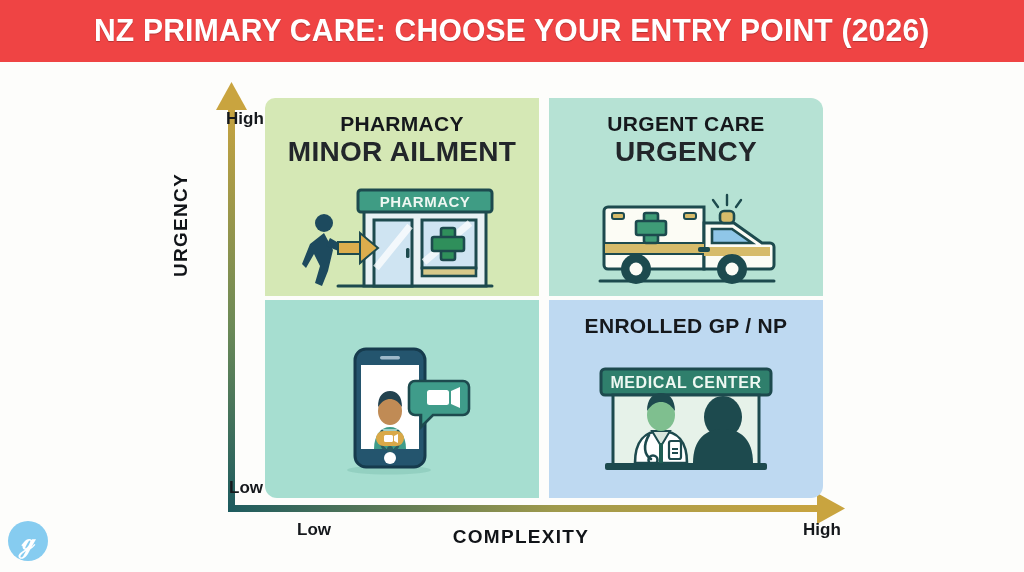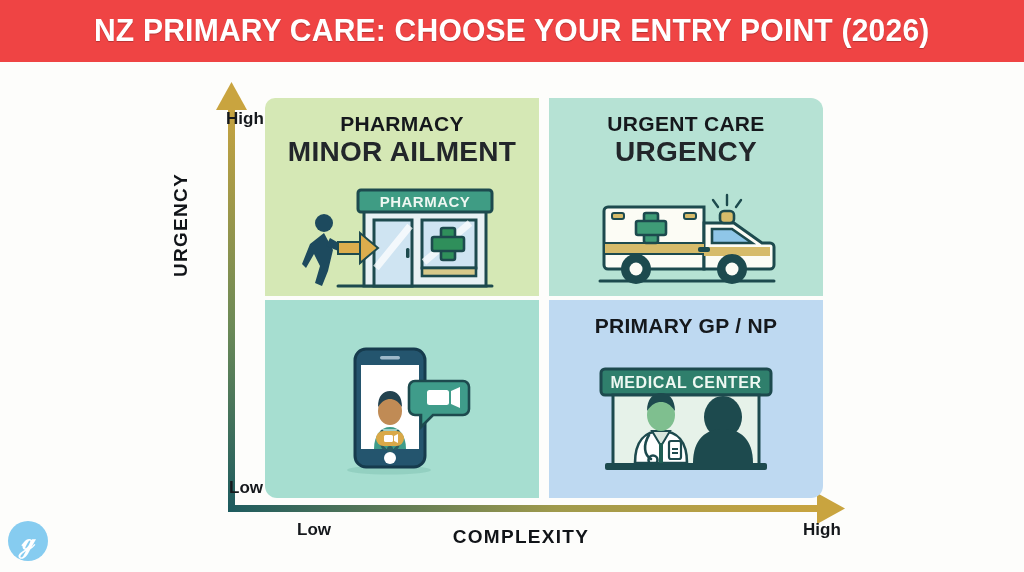--- a/index.html
+++ b/index.html
@@ -254,21 +254,21 @@
           <g>
             <path d="M88 38 h48 a6 6 0 0 1 6 6 v22 a6 6 0 0 1 -6 6 h-30 l-12 12 v-12 h-6 a6 6 0 0 1 -6 -6 v-22 a6 6 0 0 1 6 -6 z" fill="#3f9c8a" stroke="#1d4a4e" stroke-width="2.6"></path>
             <rect x="100" y="47" width="22" height="15" rx="2.5" fill="#ffffff"></rect>
             <polygon points="124,48 133,44 133,65 124,61" fill="#ffffff"></polygon>
           </g>
         </svg>
       </div>
     </div>
 
     <div class="quad" id="quad-enrolled">
-      <div class="quad-title">PRIMARY GP / NP</div>
+      <div class="quad-title">ENROLLED GP / NP</div>
       <div class="quad-art">
         <svg width="190" height="116" viewBox="0 0 190 116">
 
           <rect x="10" y="6" width="170" height="26" rx="4" fill="#2f7f6c" stroke="#1d4a4e" stroke-width="3"></rect>
           <text x="95" y="25" font-family="Liberation Sans, sans-serif" font-size="16" font-weight="bold" fill="#eef8f2" text-anchor="middle" letter-spacing="0.6">MEDICAL CENTER</text>
 
           <rect x="22" y="32" width="146" height="70" fill="#e6f2e9" stroke="#1d4a4e" stroke-width="3"></rect>
 
           <rect x="14" y="100" width="162" height="7" rx="2" fill="#1d4a4e"></rect>
 

